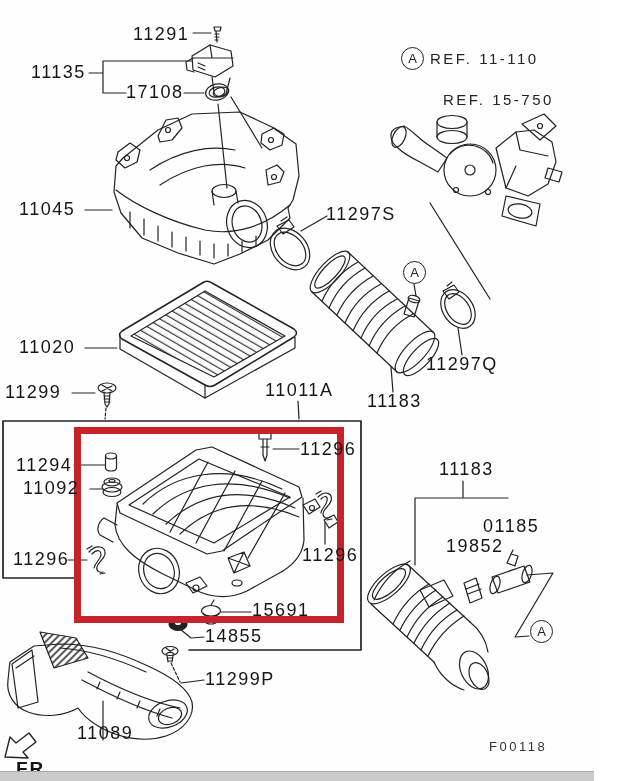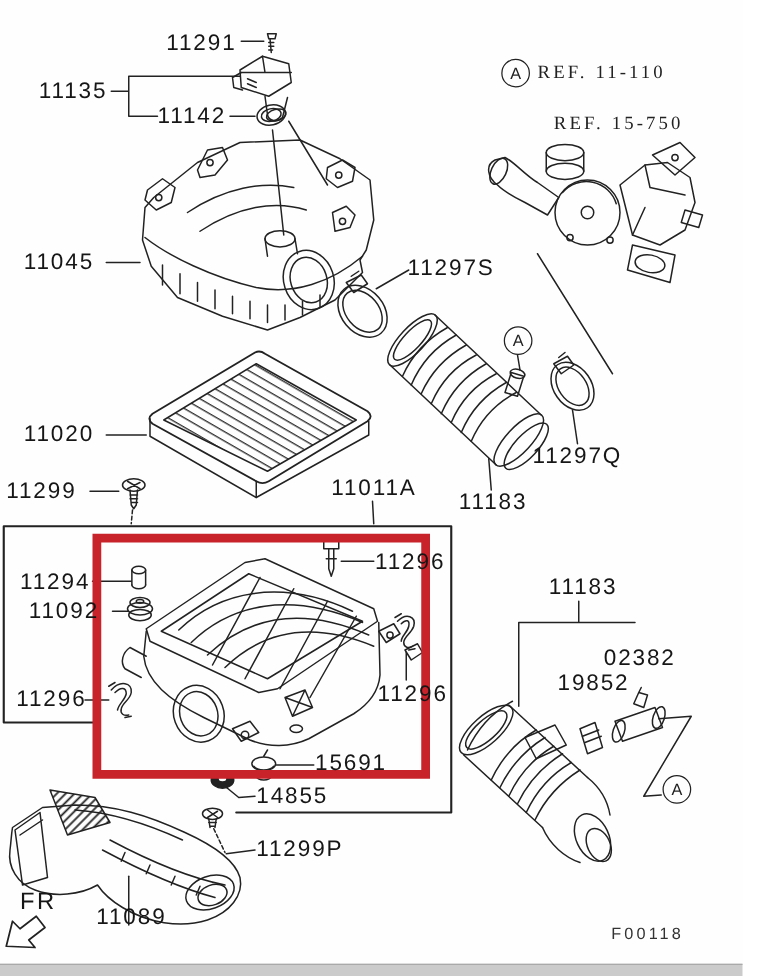--- a/index.html
+++ b/index.html
@@ -1,24 +1,24 @@
 <!DOCTYPE html>
 <html><head>
 <meta charset="utf-8">
 <title>Parts Diagram</title>
 <style>
   html,body{margin:0;padding:0;background:#ffffff;}
   .stage{position:relative;width:594px;height:781px;background:#fefefe;overflow:hidden;
          font-family:"Liberation Sans",sans-serif;color:#161616;}
   .stage svg{position:absolute;left:0;top:0;}
   .pl{position:absolute;font-size:18px;letter-spacing:1.5px;color:#161616;white-space:nowrap;line-height:1;}
-  .ref{position:absolute;font-size:15px;letter-spacing:2.5px;color:#222;white-space:nowrap;line-height:1;font-family:Liberation Serif, serif;}
+  .ref{position:absolute;font-size:15px;letter-spacing:2.5px;color:#222;white-space:nowrap;line-height:1;}
   .zone{position:absolute;font-size:15px;letter-spacing:3px;color:#222;white-space:nowrap;line-height:1;}
   .figcode{position:absolute;font-size:13px;letter-spacing:2.5px;color:#333;white-space:nowrap;line-height:1;}
-  .fr{position:absolute;font-size:19px;font-weight:normal;letter-spacing:2px;color:#161616;line-height:1;}
+  .fr{position:absolute;font-size:19px;font-weight:bold;letter-spacing:2px;color:#161616;line-height:1;margin-top:47px;}
   .amark{position:absolute;width:23px;height:23px;border:1.6px solid #222;border-radius:50%;
          display:flex;align-items:center;justify-content:center;font-size:13px;color:#222;box-sizing:border-box;}
   .redbox{position:absolute;left:74px;top:427px;width:270px;height:196px;border:7px solid #c8232b;box-sizing:border-box;}
   .botbar{position:absolute;left:0;top:771px;width:626px;height:10px;background:#cbcbcb;border-top:1px solid #a9a9a9;}
   path,line,ellipse,circle,polyline{vector-effect:non-scaling-stroke;}
 </style>
 </head>
 <body>
 
 <div class="stage">
@@ -273,39 +273,39 @@
 
   <g>
     <path d="M5,757 L10,737 L16,743 L29,733 L36,742 L23,752 L28,758 Z" fill="#fff" stroke-width="1.4"></path>
   </g>
 </svg>
 
 <div class="redbox"></div>
 
 <div class="pl" style="left:133px;top:25px">11291</div>
 <div class="pl" style="left:31px;top:63px">11135</div>
-<div class="pl" style="left:126px;top:83px">11142</div>
+<div class="pl" style="left:126px;top:83px">17108</div>
 <div class="pl" style="left:19px;top:200px">11045</div>
 <div class="pl" style="left:326px;top:205px">11297S</div>
 <div class="pl" style="left:19px;top:338px">11020</div>
 <div class="pl" style="left:5px;top:383px">11299</div>
 <div class="pl" style="left:265px;top:381px">11011A</div>
 <div class="pl" style="left:367px;top:392px">11183</div>
 <div class="pl" style="left:426px;top:355px">11297Q</div>
 <div class="pl" style="left:16px;top:456px">11294</div>
 <div class="pl" style="left:23px;top:479px">11092</div>
 <div class="pl" style="left:300px;top:440px">11296</div>
 <div class="pl" style="left:13px;top:550px">11296</div>
 <div class="pl" style="left:302px;top:546px">11296</div>
 <div class="pl" style="left:252px;top:601px">15691</div>
 <div class="pl" style="left:205px;top:627px">14855</div>
 <div class="pl" style="left:205px;top:670px">11299P</div>
 <div class="pl" style="left:77px;top:724px">11089</div>
 <div class="pl" style="left:439px;top:460px">11183</div>
-<div class="pl" style="left:483px;top:517px">02382</div>
+<div class="pl" style="left:483px;top:517px">01185</div>
 <div class="pl" style="left:446px;top:537px">19852</div>
 
 <div class="ref" style="left:430px;top:51px">REF. 11-110</div>
 <div class="ref" style="left:443px;top:92px">REF. 15-750</div>
 <div class="figcode" style="left:489px;top:740px">F00118</div>
 <div class="fr" style="left:16px;top:712px">FR</div>
 
 <div class="amark" style="left:401px;top:47px">A</div>
 <div class="amark" style="left:403px;top:261px">A</div>
 <div class="amark" style="left:530px;top:620px">A</div>

